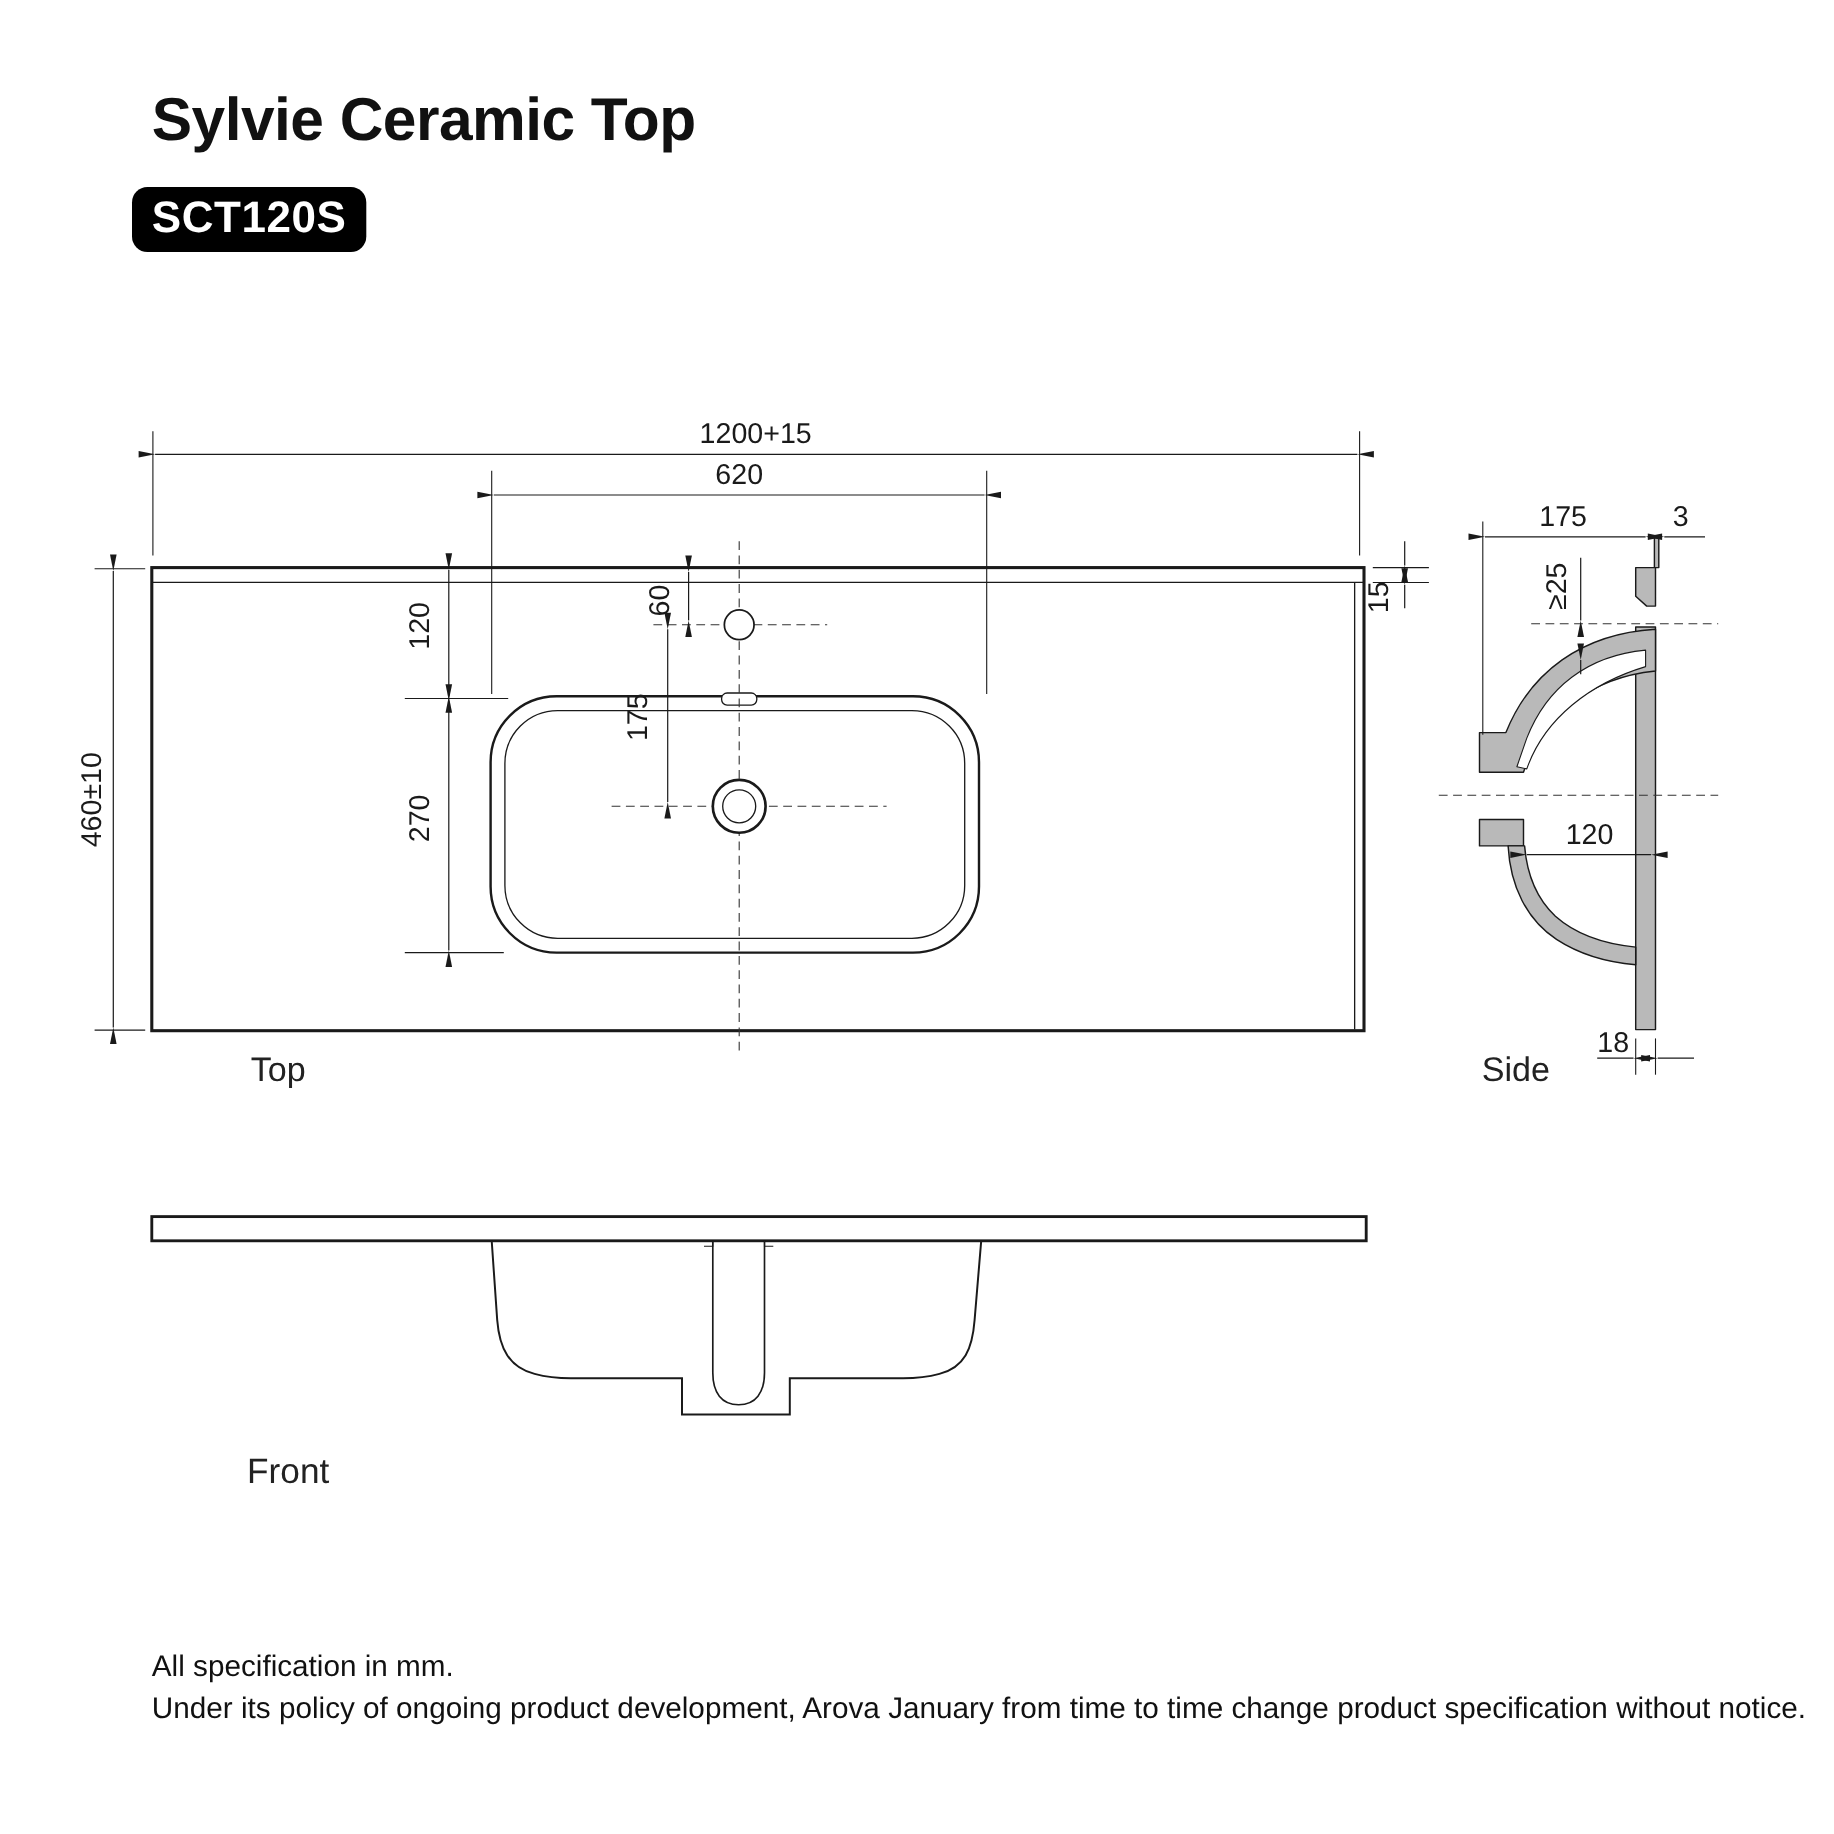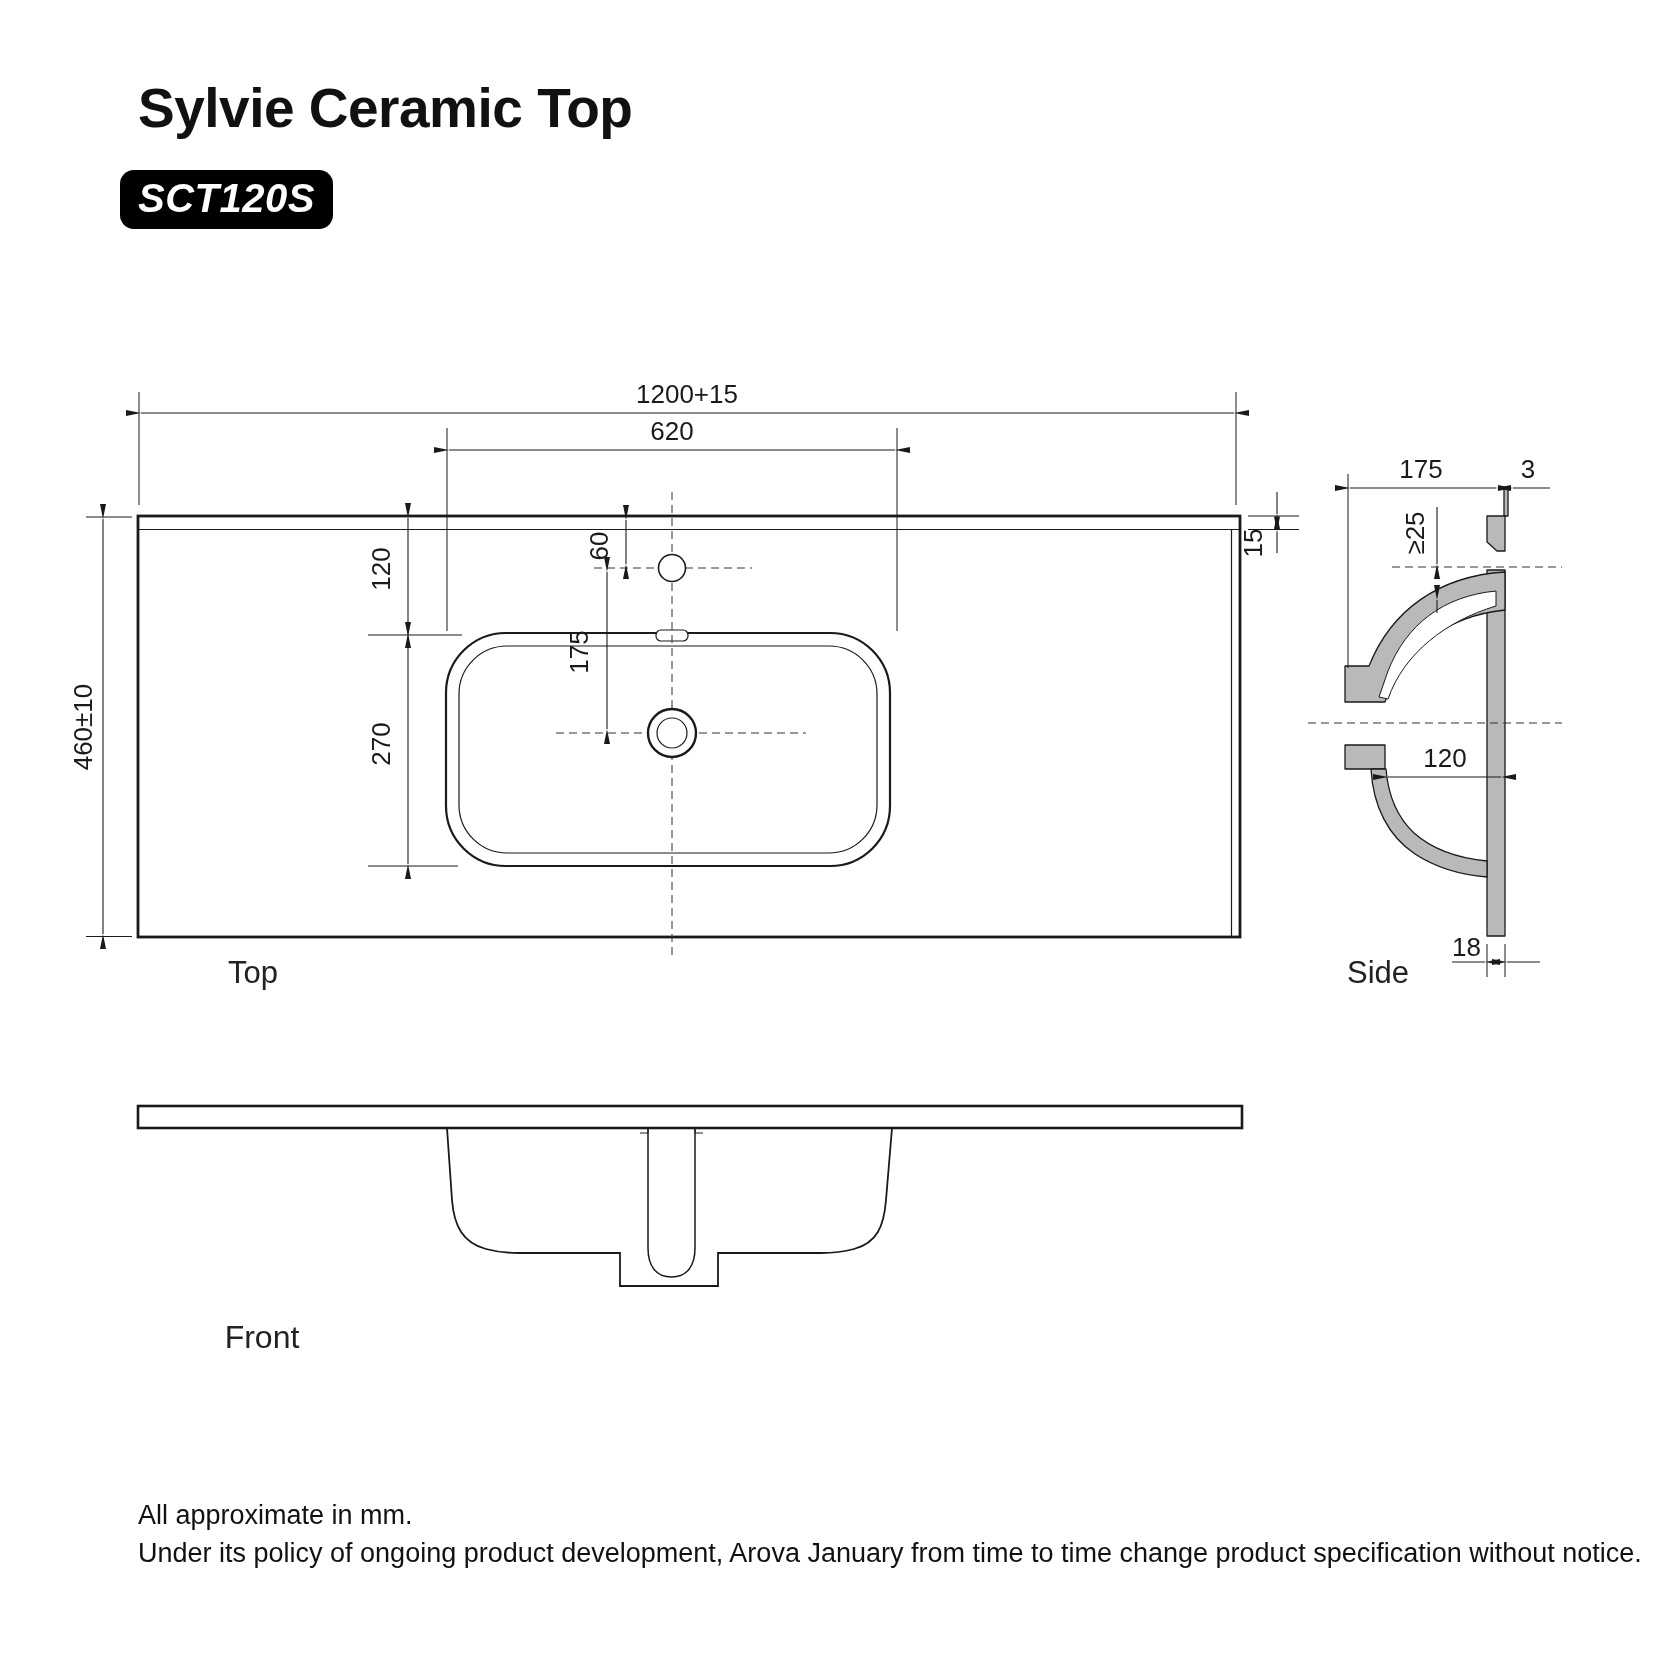--- a/index.html
+++ b/index.html
@@ -1,18 +1,18 @@
 <!DOCTYPE html>
 <html><head>
 <meta charset="utf-8">
 <style>
   html,body{margin:0;padding:0;background:#ffffff;}
   body{width:1667px;height:1667px;position:relative;font-family:"Liberation Sans",sans-serif;color:#1a1a1a;overflow:hidden;}
   .page-title{position:absolute;left:118px;top:76px;font-size:55px;font-weight:bold;letter-spacing:-0.5px;color:#111;margin-left:20px;}
-  .model-badge{position:absolute;left:120px;top:170px;background:#000;color:#fff;font-size:40px;font-weight:bold;padding:6px 18px 8px 18px;border-radius:14px;letter-spacing:0.5px;font-style:italic;}
+  .model-badge{position:absolute;left:120px;top:170px;background:#000;color:#fff;font-size:40px;font-weight:bold;padding:6px 18px 8px 18px;border-radius:14px;letter-spacing:0.5px;}
   .drawing{position:absolute;left:0;top:0;}
   .footer{position:absolute;left:138px;top:1496px;font-size:27px;line-height:38px;color:#111;}
   svg text{font-family:"Liberation Sans",sans-serif;font-size:26px;fill:#1a1a1a;}
   svg text.view-label{font-size:31px;fill:#222;}
   .outline{fill:#ffffff;stroke:#1a1a1a;}
   .thinline{stroke:#1a1a1a;fill:none;}
   .dim{stroke:#1a1a1a;stroke-width:1.1;fill:none;}
   .ext{stroke:#1a1a1a;stroke-width:1.0;fill:none;}
   .dash{stroke:#333;stroke-width:1.0;fill:none;stroke-dasharray:8 5;}
   .section{fill:#b9b9b9;stroke:#1a1a1a;stroke-width:1.3;stroke-linejoin:round;}
@@ -155,15 +155,15 @@
     <rect class="outline" x="138" y="1106" width="1104" height="22" stroke-width="2.6"></rect>
     <path class="thinline" stroke-width="1.8" d="M447,1128 L452,1200 C454,1226 463,1243 486,1249 C497,1252 507,1253 519,1253 L620,1253 L620,1286 L718,1286 L718,1253 L821,1253 C833,1253 843,1252 854,1249 C877,1243 884,1226 886,1200 L892,1128"></path>
     <path class="thinline" stroke-width="1.5" d="M648,1128 L648,1248 C648,1266 656,1277 671.5,1277 C687,1277 695,1266 695,1248 L695,1128"></path>
     <path class="thinline" stroke-width="1" d="M640,1133 L648,1133 L648,1128"></path>
     <path class="thinline" stroke-width="1" d="M695,1128 L695,1133 L703,1133"></path>
     <text class="view-label" x="262" y="1348" text-anchor="middle" style="font-size:32px;">Front</text>
   </g>
 </svg>
 
 <div class="footer">
-  <div>All approximate in mm.</div>
+  <div>All specification in mm.</div>
   <div>Under its policy of ongoing product development,  Arova January from time to time change product specification without notice.</div>
 </div>
 
 </body></html>

